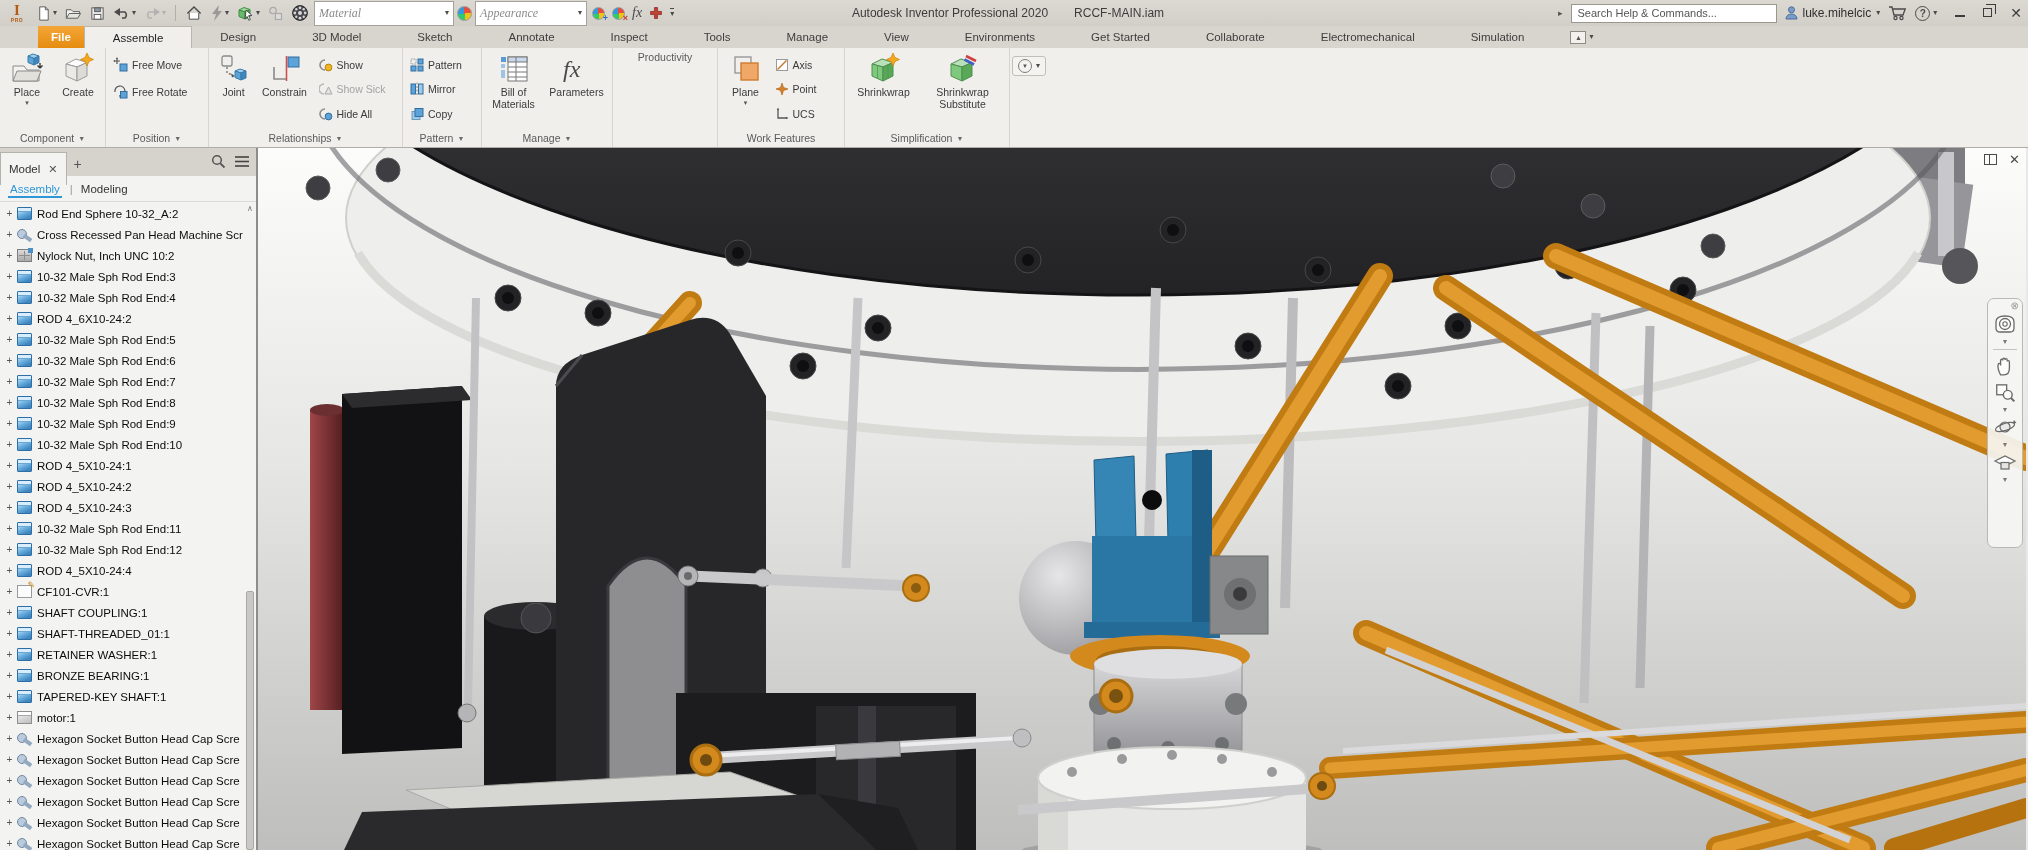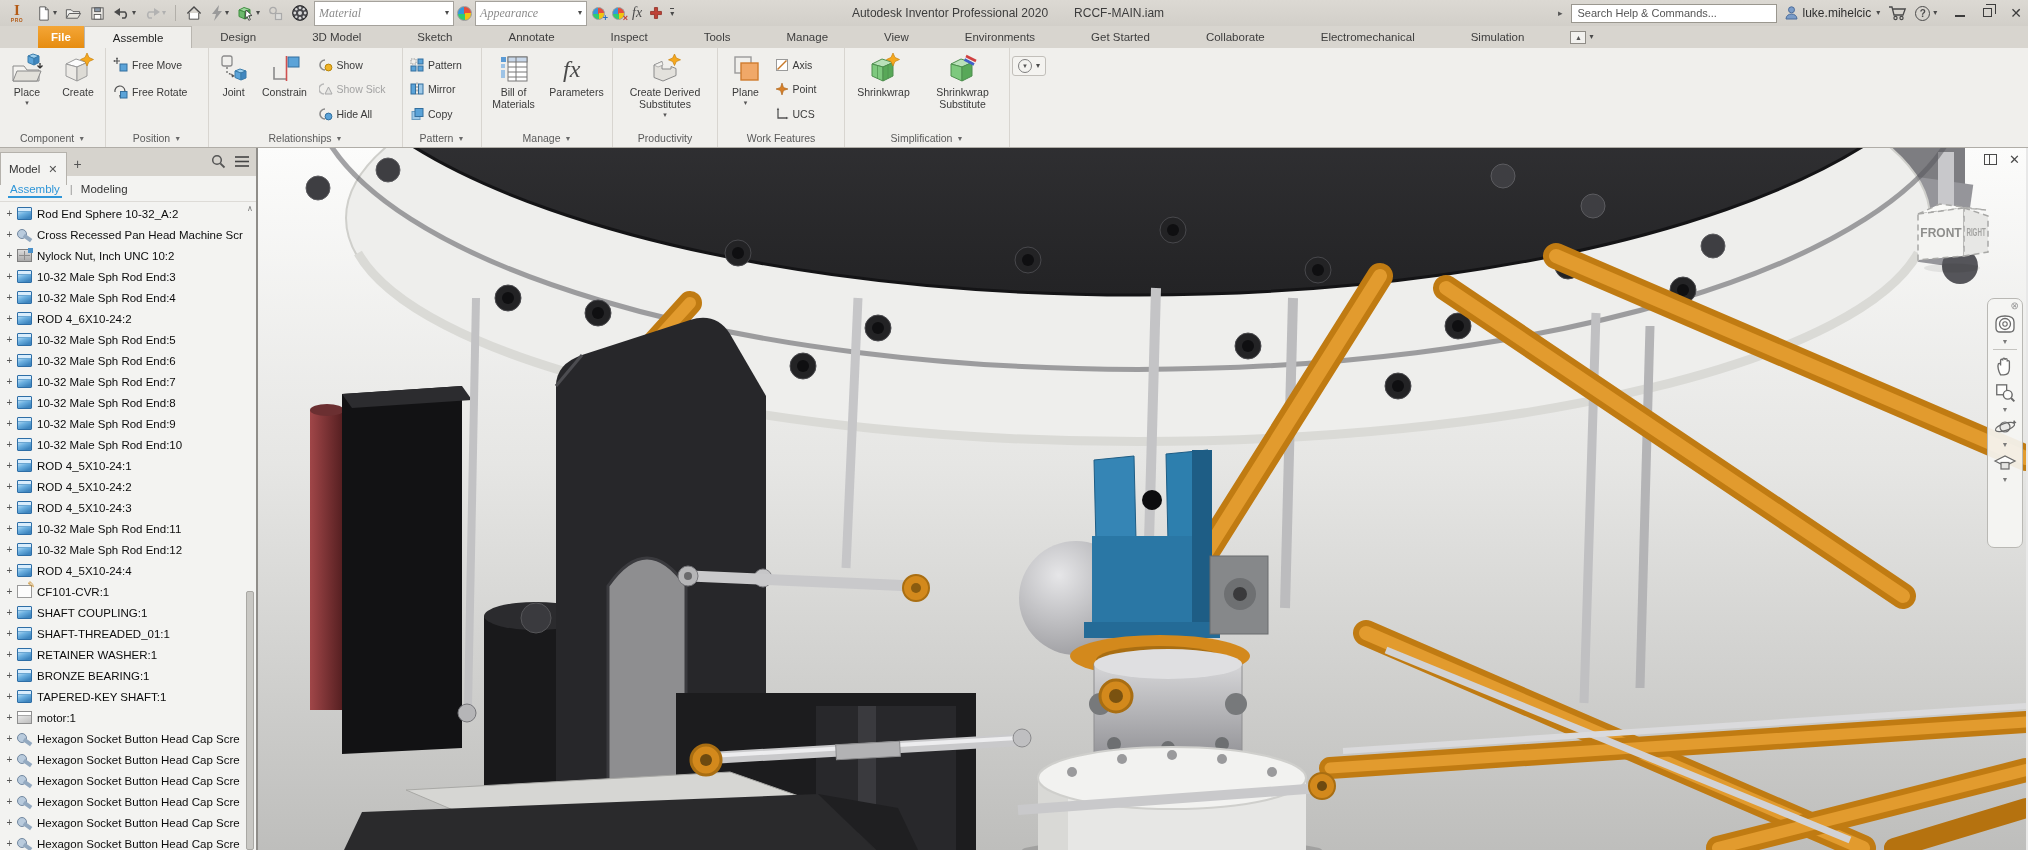--- a/index.html
+++ b/index.html
@@ -461,33 +461,20 @@
           <span class="blabel">Parameters</span>
         </div>
       </div>
       <div class="rpanel-cap">
           <span>Manage</span>
           <span class="capcaret">▼</span>
         </div>
     </div>
 
     <div class="rpanel" style="width:105px">
-      <div class="rpanel-body">
-        <div class="rbig" style="width:96px">
-          <span class="bicon">
-              <svg width="32" height="32" viewBox="0 0 32 32">
-                <path d="M5,12 L13,8.5 V16 h9 v-2.5 l5,2 v7 L14,28 L5,24.5 Z" fill="#e3e1dc" stroke="#8a8a8a"></path>
-                <path d="M5,12 L13,8.5 L14,12 L9,14 Z" fill="#f2f1ee" stroke="#8a8a8a" stroke-width=".6"></path>
-                <path d="M25.5,1 L27.3,5 L31.5,6.8 L27.3,8.6 L25.5,12.6 L23.7,8.6 L19.5,6.8 L23.7,5 Z" fill="#f5a81e" stroke="#c8830f" stroke-width=".7"></path>
-              </svg>
-            </span>
-          <span class="blabel">Create Derived Substitutes</span>
-          <span class="bcaret">▾</span>
-        </div>
-      </div>
       <div class="rpanel-cap">
           <span>Productivity</span>
         </div>
     </div>
 
     <div class="rpanel" style="width:127px">
       <div class="rpanel-body">
         <div class="rbig" style="width:46px">
           <span class="bicon">
               <svg width="30" height="30" viewBox="0 0 30 30">
@@ -935,30 +922,20 @@
           <circle cx="1064" cy="638" r="5" fill="#6d4a10"></circle>
         <circle cx="858" cy="548" r="16" fill="#d3891c" stroke="#a96e12" stroke-width="3"></circle>
           <circle cx="858" cy="548" r="7" fill="#7a5210"></circle>
       </svg>
 
       <div class="doc-controls">
         <span class="splitico"></span>
         <span class="dcico">✕</span>
       </div>
 
-      <div class="viewcube">
-        <svg width="96" height="86" viewBox="0 0 96 86">
-          <ellipse cx="46" cy="78" rx="28" ry="4.5" fill="#000" opacity=".07"></ellipse>
-          <polygon points="12,24 34,14 80,20 58,18" fill="#fafaf8" stroke="#aaaaa8" stroke-width="1.4" stroke-dasharray="6 4"></polygon>
-          <polygon points="12,24 58,18 58,66 12,70" fill="#f4f4f2" stroke="#a8a8a6" stroke-width="1.5" stroke-dasharray="6 4"></polygon>
-          <polygon points="58,18 82,26 82,62 58,66" fill="#e7e7e5" stroke="#a8a8a6" stroke-width="1.5" stroke-dasharray="6 4"></polygon>
-          <text x="35" y="47" text-anchor="middle" font-family="Liberation Sans, sans-serif" font-size="12" font-weight="bold" fill="#8e8e8c">FRONT</text>
-          <text x="70" y="46" text-anchor="middle" font-family="Liberation Sans, sans-serif" font-size="10" font-weight="bold" fill="#a2a2a0" transform="scale(.62,1) translate(43,0)">RIGHT</text>
-        </svg>
-      </div>
 
       <div class="navbar">
         <span class="navclose">⊗</span>
         <span class="navico">
             <svg width="24" height="24" viewBox="0 0 24 24">
               <path d="M3,10 Q3,4 12,4 Q21,4 21,10 L21,16 Q21,20 17,20 L7,20 Q3,20 3,16 Z" fill="#fdfdfc" stroke="#6a6a6a" stroke-width="1.3"></path>
               <circle cx="12" cy="12" r="5.5" fill="none" stroke="#6a6a6a" stroke-width="1.3"></circle>
               <circle cx="12" cy="12" r="2.2" fill="none" stroke="#6a6a6a" stroke-width="1.1"></circle>
             </svg>
           </span>

